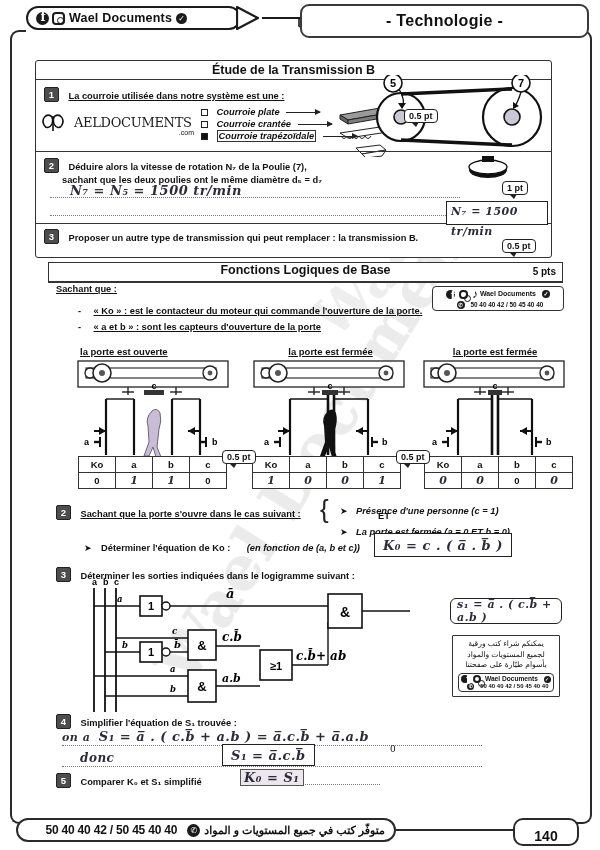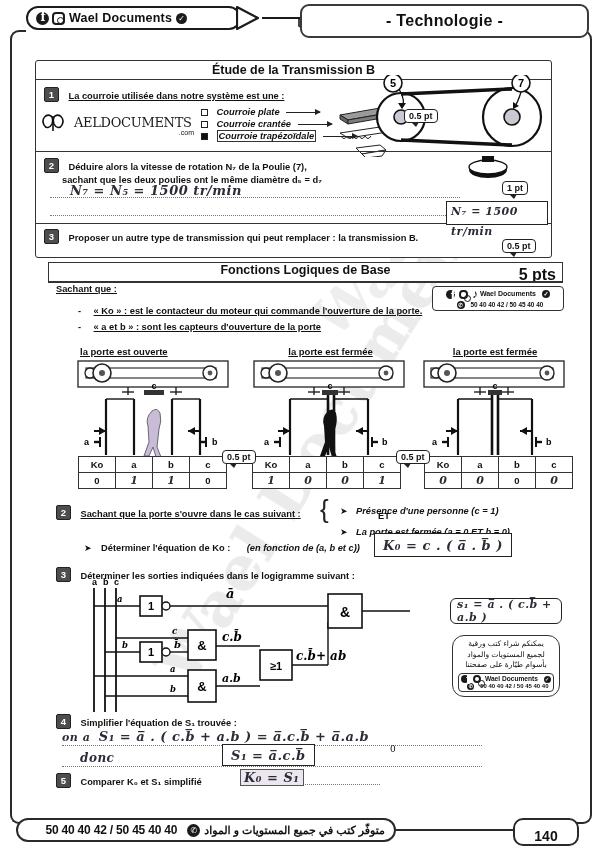--- a/index.html
+++ b/index.html
@@ -63,21 +63,21 @@
   
   .frame-l{position:absolute;left:10px;top:30px;width:14px;height:790px;border-left:2.5px solid #2a2a2a;border-top:2.5px solid #2a2a2a;border-bottom:2.5px solid #2a2a2a;border-radius:9px 0 0 9px;z-index:1;}
   .frame-r{position:absolute;left:576px;top:30px;width:14px;height:790px;border-right:2.5px solid #2a2a2a;border-top:2.5px solid #2a2a2a;border-bottom:2.5px solid #2a2a2a;border-radius:0 9px 9px 0;z-index:1;}
 
   
   .panel{position:absolute;border:1.5px solid #333;background:transparent;border-radius:3px;z-index:3;}
   .bar{
     text-align:center;font-weight:700;font-size:12.5px;
     border-bottom:1.5px solid #333;padding:2px 0;position:relative;
   }
-  .pts{position:absolute;right:6px;top:2px;font-size:16px;font-weight:700;}
+  .pts{position:absolute;right:6px;top:2px;font-size:10px;font-weight:700;}
   .num{
     display:inline-block;width:13px;height:13px;background:#4d4d4d;color:#fff;
     font-size:9.5px;font-weight:700;text-align:center;line-height:13px;
     border-radius:2px;vertical-align:middle;margin-right:5px;
     border:1px solid #222;
   }
   .q{font-size:9.3px;font-weight:700;}
   .u{text-decoration:underline;}
   .hand{
     font-family:"DejaVu Serif",serif;font-style:italic;font-weight:700;
@@ -120,21 +120,21 @@
   
   .door{position:absolute;z-index:4;}
   .doortitle{font-size:9.5px;font-weight:700;text-decoration:underline;text-align:center;}
 
   table.tt{border-collapse:collapse;font-size:9.5px;font-weight:700;text-align:center;background:#fff;}
   table.tt td{border:1.2px solid #333;width:34px;height:13px;}
   table.tt td.ans{font-family:"DejaVu Serif",serif;font-style:italic;color:#2c2c38;font-size:11px;}
 
   .adbox{
     position:absolute;left:452px;top:635px;width:108px;height:62px;
-    border:1.4px solid #333;border-radius:12px;background:#fff;z-index:8;
+    border:1.4px solid #333;border-radius:1px;background:#fff;z-index:8;
     text-align:center;padding-top:3px;box-sizing:border-box;
   }
   .adbox .ar{font-size:7.6px;direction:rtl;line-height:10.5px;color:#111;}
   .adbox .foot{margin-top:2px;border:1.2px solid #333;border-radius:4px;
     margin-left:5px;margin-right:5px;padding:1px 0;}
   .adbox .foot .l1{font-size:6.6px;font-weight:700;}
   .adbox .foot .l2{font-size:6px;font-weight:700;}
 
   .contact{
     position:absolute;left:432px;top:286px;width:132px;height:25px;

